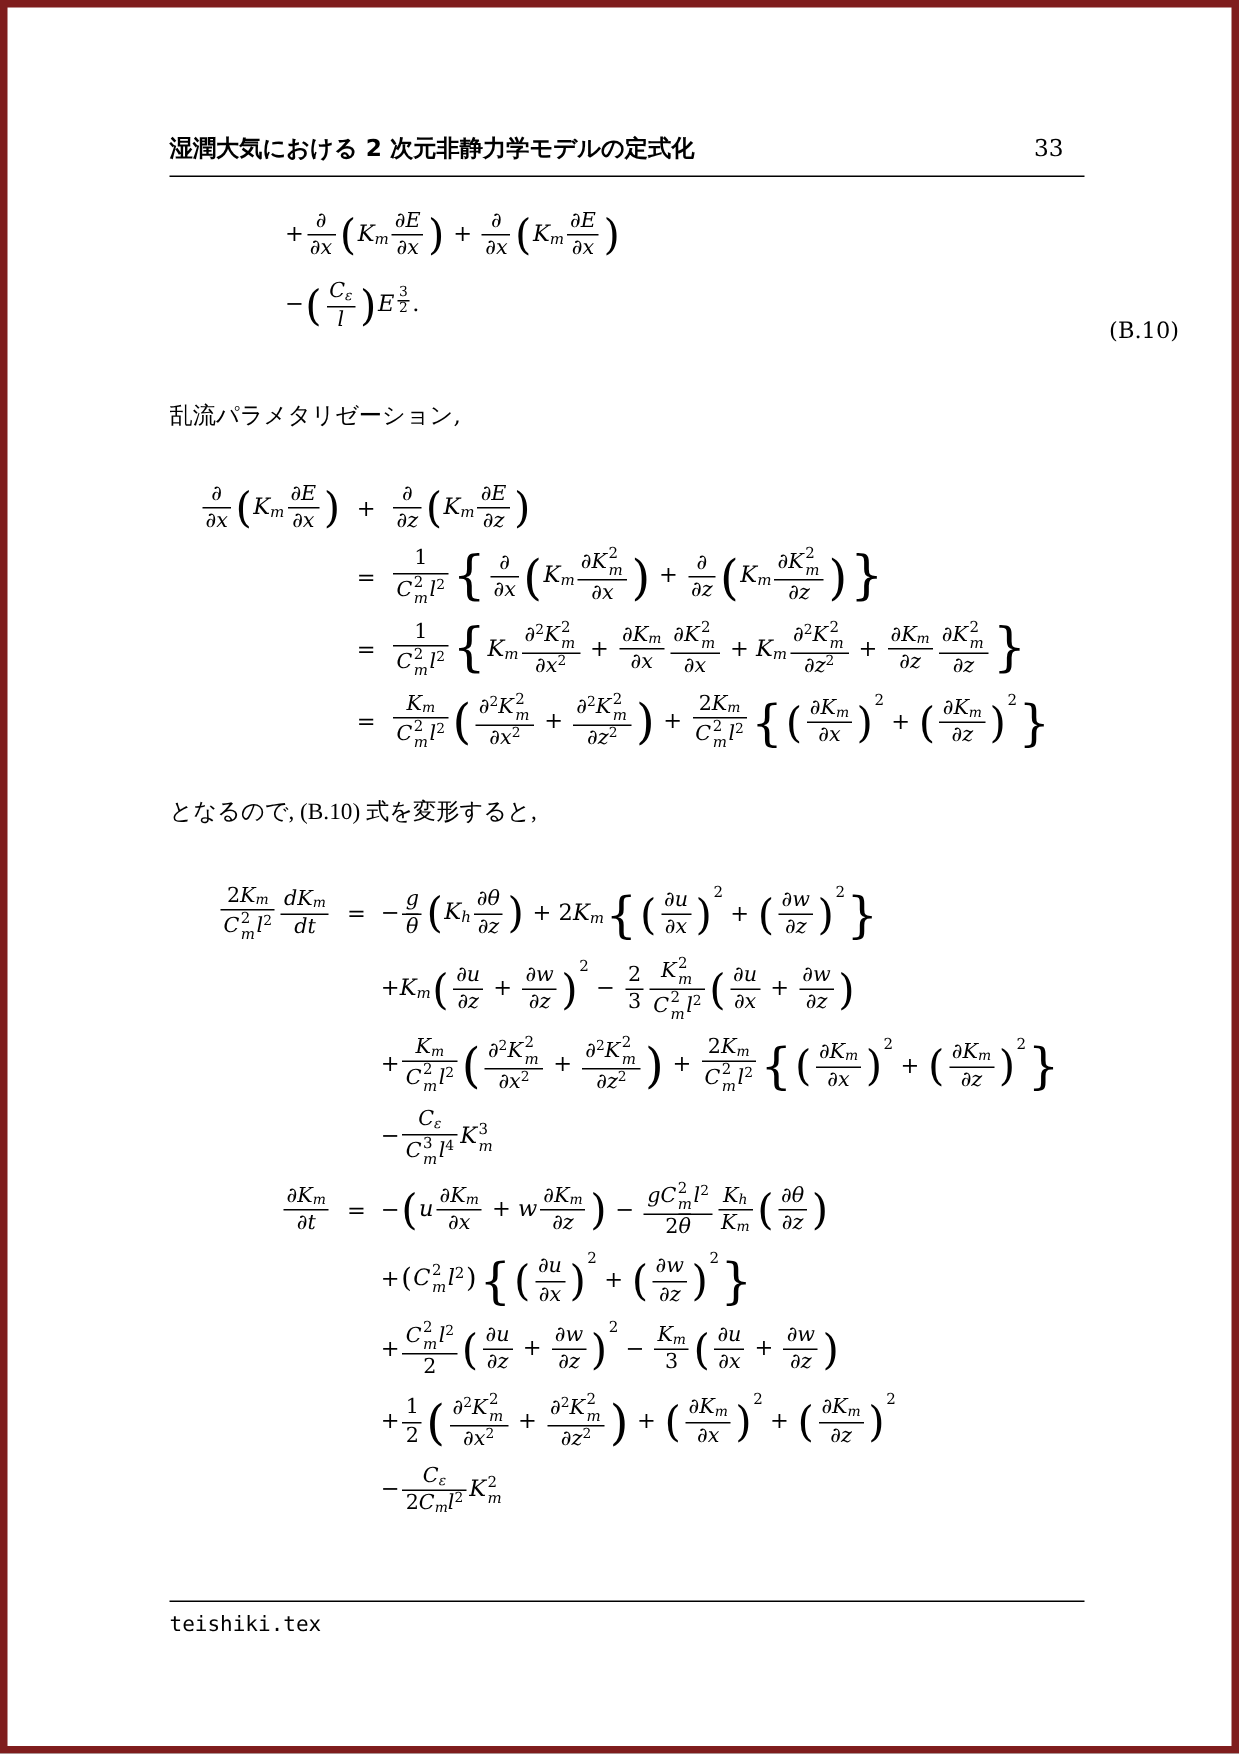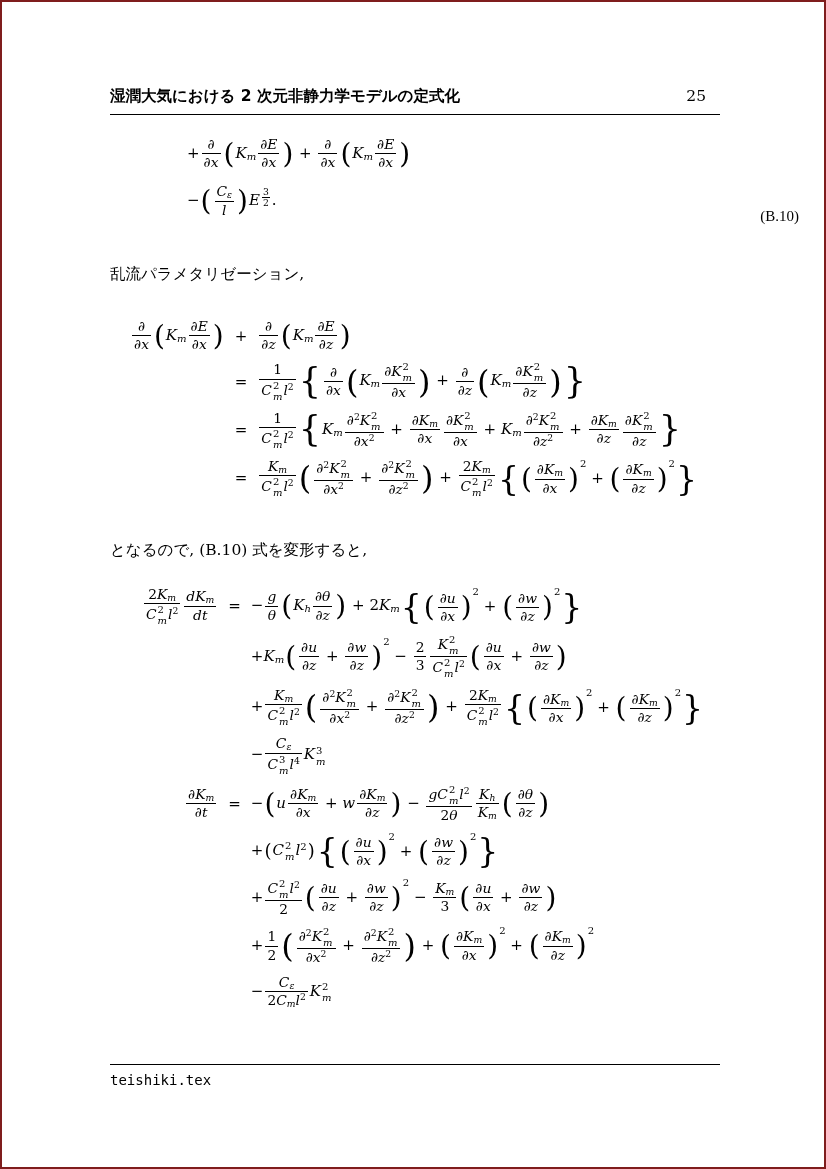--- a/index.html
+++ b/index.html
@@ -1,20 +1,20 @@
 <!DOCTYPE html>
 <html><head>
 <meta charset="utf-8">
 <style>
   html,body{margin:0;padding:0;background:#888;}
   .page{
     position:relative;
     width:826px;height:1169px;
     background:#fff;
-    border:2px solid #7f1d1d;
+    border:5px solid #7f1d1d;
     box-sizing:border-box;
     font-family:"DejaVu Serif", serif;
     color:#000;
     overflow:hidden;
   }
   
   .hdr{position:absolute;top:84px;left:108px;width:610px;height:24px;}
   .hdr .h1,.hdr .h2{
     position:absolute;top:0;white-space:nowrap;
     font-family:"DejaVu Sans","Liberation Sans",sans-serif;
@@ -25,21 +25,21 @@
   .hdr .pn{position:absolute;right:14px;top:1px;font-size:15.5px;font-family:"DejaVu Serif",serif;}
   .rule{position:absolute;left:108px;width:610px;border-top:1px solid #000;height:0;}
   .rule.top{top:112px;}
   .rule.bottom{top:1062px;}
   
   .para{position:absolute;left:108px;width:616px;font-size:15.5px;line-height:25px;white-space:nowrap;}
   
   .eq{position:absolute;left:108px;width:616px;font-size:15px;}
   .eqrow{white-space:nowrap;}
   .eqlabel{font-size:15px;}
-  .eqlabel.abs{position:absolute;right:4px;font-family:Liberation Serif, serif;}
+  .eqlabel.abs{position:absolute;right:20px;}
   .eqlabel.flow{text-align:right;padding-right:16px;margin-top:4px;}
   .grid{display:grid;grid-template-columns:auto auto auto;justify-content:start;
         column-gap:10px;row-gap:8px;align-items:center;}
   .grid .cl{justify-self:end;white-space:nowrap;}
   .grid .cm{justify-self:center;white-space:nowrap;}
   .grid .cr{justify-self:start;white-space:nowrap;}
   
   .it{font-style:italic;}
   .ov{text-decoration:overline;}
   .fr{display:inline-block;vertical-align:middle;text-align:center;margin:0 2px;}
@@ -59,21 +59,21 @@
   .ftr .fl{position:absolute;left:0;top:2px;font-family:"DejaVu Sans Mono","Liberation Mono",monospace;font-size:14px;}
   .ftr .fr2{position:absolute;right:0;top:0;white-space:nowrap;}
 </style>
 </head>
 <body>
 
 <div class="page">
 
   <div class="hdr">
     <span class="h1">湿潤大気における 2 次元非静力学モデルの定式化</span>
-    <span class="pn">25</span>
+    <span class="pn">33</span>
   </div>
   <div class="rule top"></div>
 
   <div class="eq" style="top:134px;padding-left:77px;">
     <div id="b10rows">
         <div class="eqrow" style="margin-bottom: 12px;">+<span class="fr"><span class="fn"><span class="it">∂</span></span><span class="fd"><span class="it">∂x</span></span></span><span class="gp">
             <span class="dl" style="font-size: 28px;">(</span>
             <span class="gc"><span class="it">K</span><span class="sb"><span class="it">m</span></span><span class="fr"><span class="fn"><span class="it">∂E</span></span><span class="fd"><span class="it">∂x</span></span></span></span>
             <span class="dl" style="font-size: 28px;">)</span>
           </span> + <span class="fr"><span class="fn"><span class="it">∂</span></span><span class="fd"><span class="it">∂x</span></span></span><span class="gp">
@@ -144,21 +144,21 @@
               </span><span class="hs">2</span> + <span class="gp">
                 <span class="dl" style="font-size: 28px;">(</span>
                 <span class="gc"><span class="fr"><span class="fn"><span class="it">∂K</span><span class="sb"><span class="it">m</span></span></span><span class="fd"><span class="it">∂z</span></span></span></span>
                 <span class="dl" style="font-size: 28px;">)</span>
               </span><span class="hs">2</span></span>
             <span class="dl" style="font-size: 33px;">}</span>
           </span></div>
       </div>
   </div>
 
-  <div class="para" style="top:536px;">となるので, (B.10) 式を変形すると,</div>
+  <div class="para" style="top:524px;font-family:Liberation Serif, serif;">となるので, (B.10) 式を変形すると,</div>
 
   <div class="eq" style="top:584px;padding-left:32px;">
     <div class="grid" id="kmgrid">
         <div class="cl"><span class="fr"><span class="fn">2<span class="it">K</span><span class="sb"><span class="it">m</span></span></span><span class="fd"><span class="it">C</span><span class="stk"><span class="stku">2</span><span class="stkd"><span class="it">m</span></span></span><span class="it">l</span><span class="sp">2</span></span></span><span class="fr"><span class="fn"><span class="it">dK</span><span class="sb"><span class="it">m</span></span></span><span class="fd"><span class="it">dt</span></span></span></div>
         <div class="cm">=</div>
         <div class="cr">−<span class="fr"><span class="fn"><span class="it">g</span></span><span class="fd"><span class="ov"><span class="it">θ</span></span></span></span><span class="gp">
             <span class="dl" style="font-size: 28px;">(</span>
             <span class="gc"><span class="it">K</span><span class="sb"><span class="it">h</span></span><span class="fr"><span class="fn"><span class="it">∂θ</span></span><span class="fd"><span class="it">∂z</span></span></span></span>
             <span class="dl" style="font-size: 28px;">)</span>
           </span> + 2<span class="it">K</span><span class="sb"><span class="it">m</span></span><span class="gp brace">

